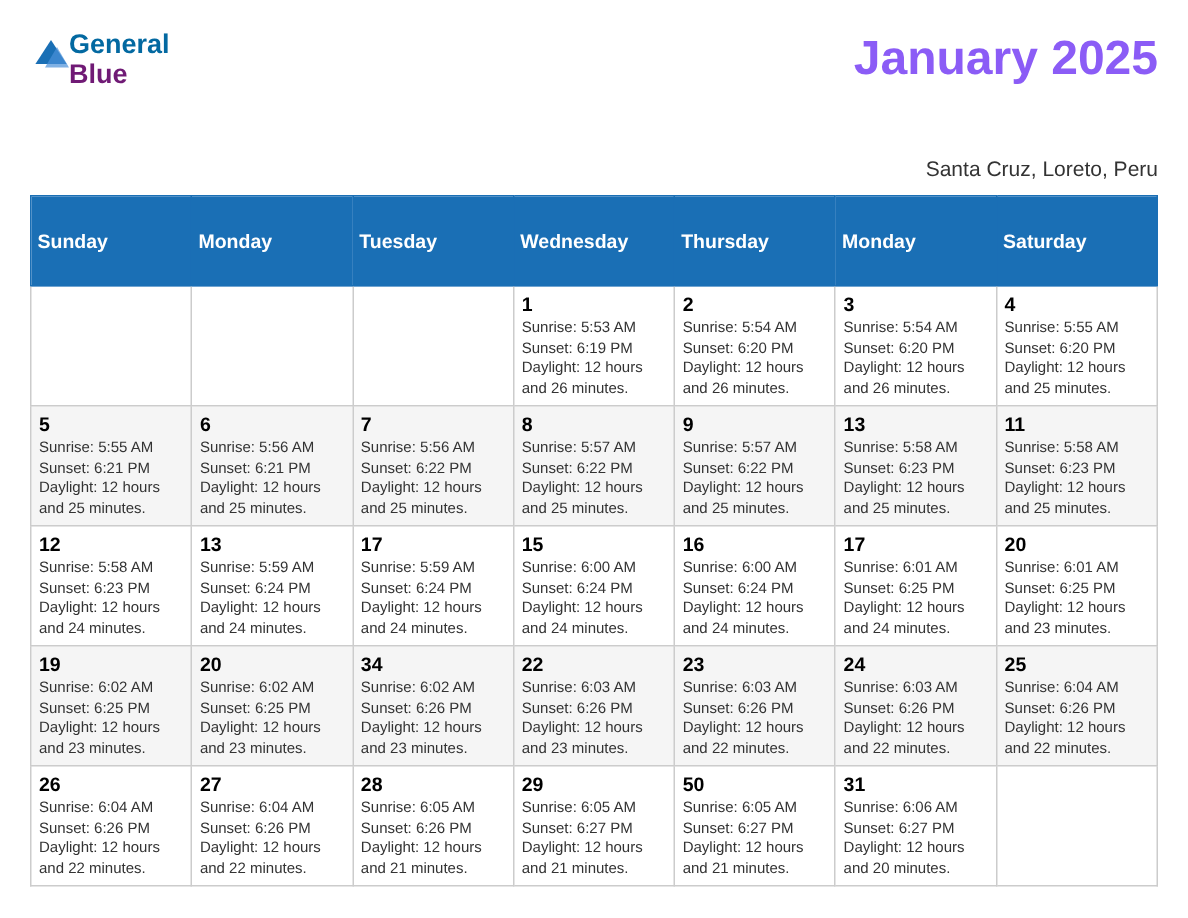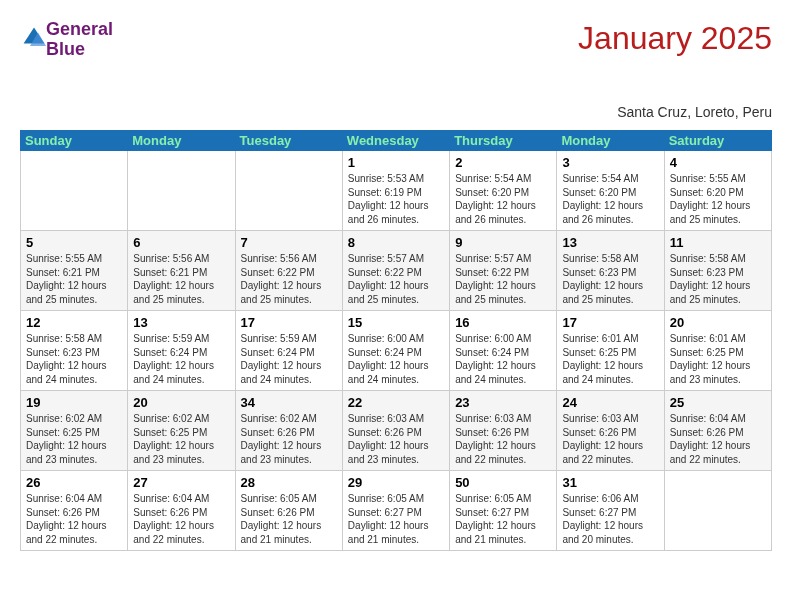--- a/index.html
+++ b/index.html
@@ -20,51 +20,51 @@
       display: flex;
       align-items: center;
     }
     .logo-text {
       font-size: 18px;
       font-weight: bold;
       color: #1a3a5c;
       line-height: 1.1;
     }
     .logo-text span {
-      color: #701a75;
+      color: #0369a1;
     }
     .logo-icon {
       width: 24px;
       height: 24px;
       margin-left: 2px;
     }
     .title-block {
       text-align: right;
     }
     .month-title {
       font-size: 32px;
-      font-weight: normal;
-      color: #b91c1c;
+      font-weight: bold;
+      color: #8b5cf6;
     }
     .subtitle {
       font-size: 14px;
       color: #333;
       margin-top: 47px;
     }
     .calendar {
       width: 100%;
       border-collapse: collapse;
       border: 1px solid #ccc;
     }
     .calendar th {
       background-color: #1a6fb5;
-      color: #86efac;
+      color: #ffffff;
       font-size: 13px;
       font-weight: bold;
-      padding: 2px 4px;
+      padding: 22px 4px;
       text-align: left;
       border: 1px solid #1a6fb5;
     }
     .calendar td {
       border: 1px solid #ccc;
       vertical-align: top;
       padding: 4px 5px;
       width: 107px;
       min-height: 80px;
       background: #fff;

